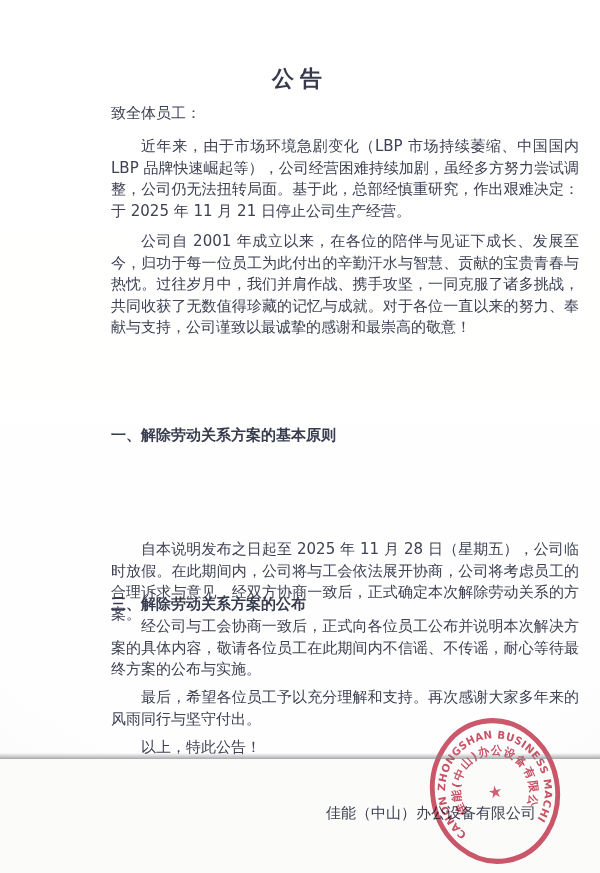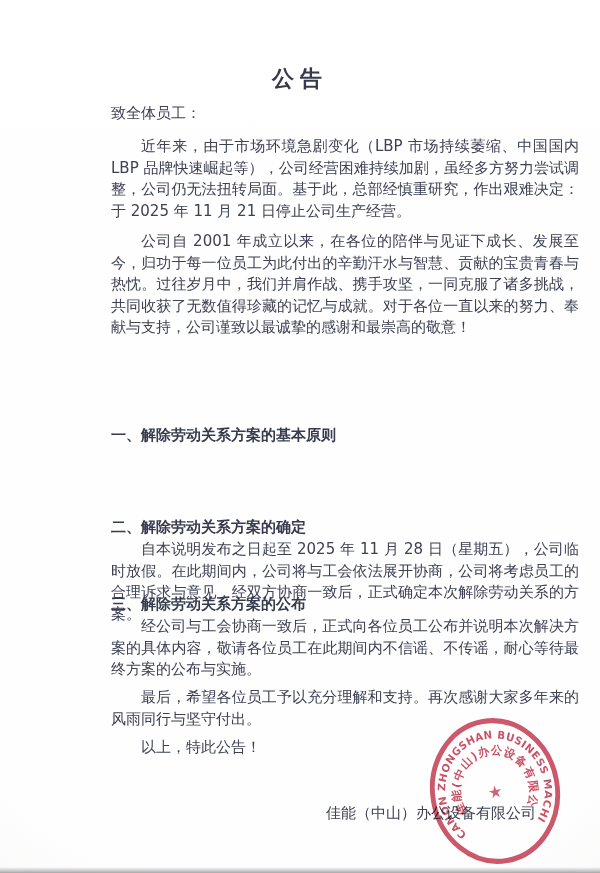--- a/index.html
+++ b/index.html
@@ -2,21 +2,21 @@
 <html lang="zh"><head>
 <meta charset="utf-8">
 <style>
   html,body{margin:0;padding:0;}
   body{
     width:600px;height:873px;overflow:hidden;
     font-family:"DejaVu Sans","Liberation Sans",sans-serif;
     background:#fbfbfa;
   }
   .page{
-    position:relative;width:600px;height:873px;
+    position:relative;width:600px;height:759px;
     background:
       radial-gradient(140% 110% at 50% 42%, rgba(255,255,255,0.9) 55%, rgba(236,235,234,0.9) 100%),
       linear-gradient(180deg,#fbfbfa 0%,#f9f8f7 100%);
     color:#3d4153;
   }
   .doc-title{
     position:absolute;top:64px;left:0;width:600px;
     text-align:center;font-size:22px;font-weight:bold;
     letter-spacing:6px;color:#363a4c;
   }
@@ -64,21 +64,20 @@
 
   <div class="doc-title">公告</div>
 
   <div class="block salutation">致全体员工：</div>
 
   <div class="block indent p1">近年来，由于市场环境急剧变化（LBP 市场持续萎缩、中国国内 LBP 品牌快速崛起等），公司经营困难持续加剧，虽经多方努力尝试调整，公司仍无法扭转局面。基于此，总部经慎重研究，作出艰难决定：于 2025 年 11 月 21 日停止公司生产经营。</div>
   <div class="block indent p2">公司自 2001 年成立以来，在各位的陪伴与见证下成长、发展至今，归功于每一位员工为此付出的辛勤汗水与智慧、贡献的宝贵青春与热忱。过往岁月中，我们并肩作战、携手攻坚，一同克服了诸多挑战，共同收获了无数值得珍藏的记忆与成就。对于各位一直以来的努力、奉献与支持，公司谨致以最诚挚的感谢和最崇高的敬意！</div>
 
   <div class="block sec-h h1">一、解除劳动关系方案的基本原则</div>
 
-  <div class="block sec-h h2">二、解除劳动关系方案的确定</div>
   <div class="block indent s2">自本说明发布之日起至 2025 年 11 月 28 日（星期五），公司临时放假。在此期间内，公司将与工会依法展开协商，公司将考虑员工的合理诉求与意见，经双方协商一致后，正式确定本次解除劳动关系的方案。</div>
 
   <div class="block sec-h h3">三、解除劳动关系方案的公布</div>
   <div class="block indent s3">经公司与工会协商一致后，正式向各位员工公布并说明本次解决方案的具体内容，敬请各位员工在此期间内不信谣、不传谣，耐心等待最终方案的公布与实施。</div>
 
   <div class="block indent closing1">最后，希望各位员工予以充分理解和支持。再次感谢大家多年来的风雨同行与坚守付出。</div>
   <div class="block closing2">以上，特此公告！</div>
 
   <div class="signature">
     <div>佳能（中山）办公设备有限公司</div>

